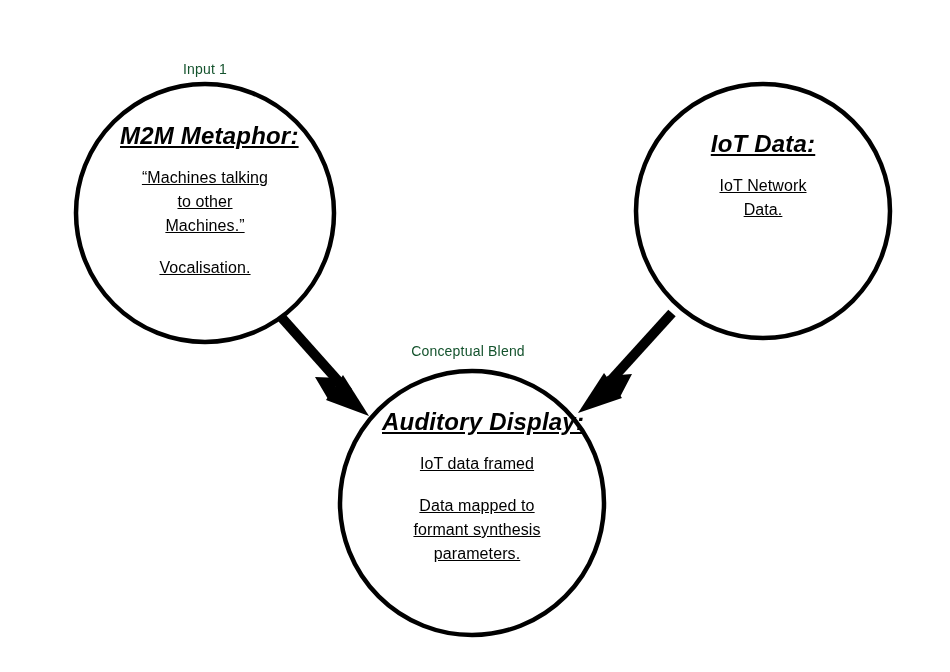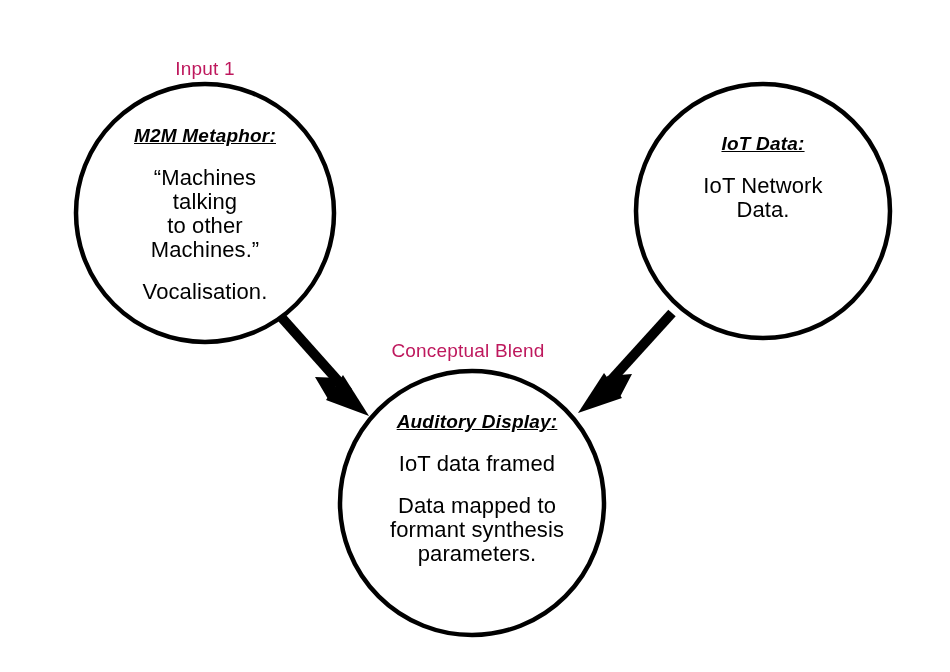--- a/index.html
+++ b/index.html
@@ -24,50 +24,51 @@
     left: 0;
     top: 0;
     width: 950px;
     height: 672px;
   }
 
   
   .outer-label {
     position: absolute;
     text-align: center;
-    font-size: 19px;
+    font-size: 14px;
     line-height: 22px;
     letter-spacing: 0.2px;
     white-space: nowrap;
-    color: #be185d;
+    color: #14532d;
   }
   #label-input-1 { left: 105px; top: 58px; width: 200px; }
   #label-input-2 { left: 668px; top: 58px; width: 200px; }
   #label-blend   { left: 368px; top: 340px; width: 200px; }
 
   
   .circle-text {
     position: absolute;
     text-align: center;
     color: #000;
   }
   .node-heading {
     font-style: italic;
     font-weight: bold;
     text-decoration: underline;
-    font-size: 19px;
+    font-size: 24px;
     line-height: 24px;
     white-space: nowrap;
     letter-spacing: 0.2px;
   }
   .node-body {
-    font-size: 22px;
+    font-size: 16px;
     line-height: 24px;
     font-weight: normal;
     letter-spacing: 0.1px;
+    text-decoration: underline;
   }
   .gap-sm { height: 18px; }
 
   #text-input-1 { left: 120px; top: 124px; width: 170px; }
   #text-input-2 { left: 678px; top: 124px; width: 170px; margin-top: 8px; }
   #text-blend   { left: 382px; top: 410px; width: 190px; }
 </style>
 </head>
 <body>
 

